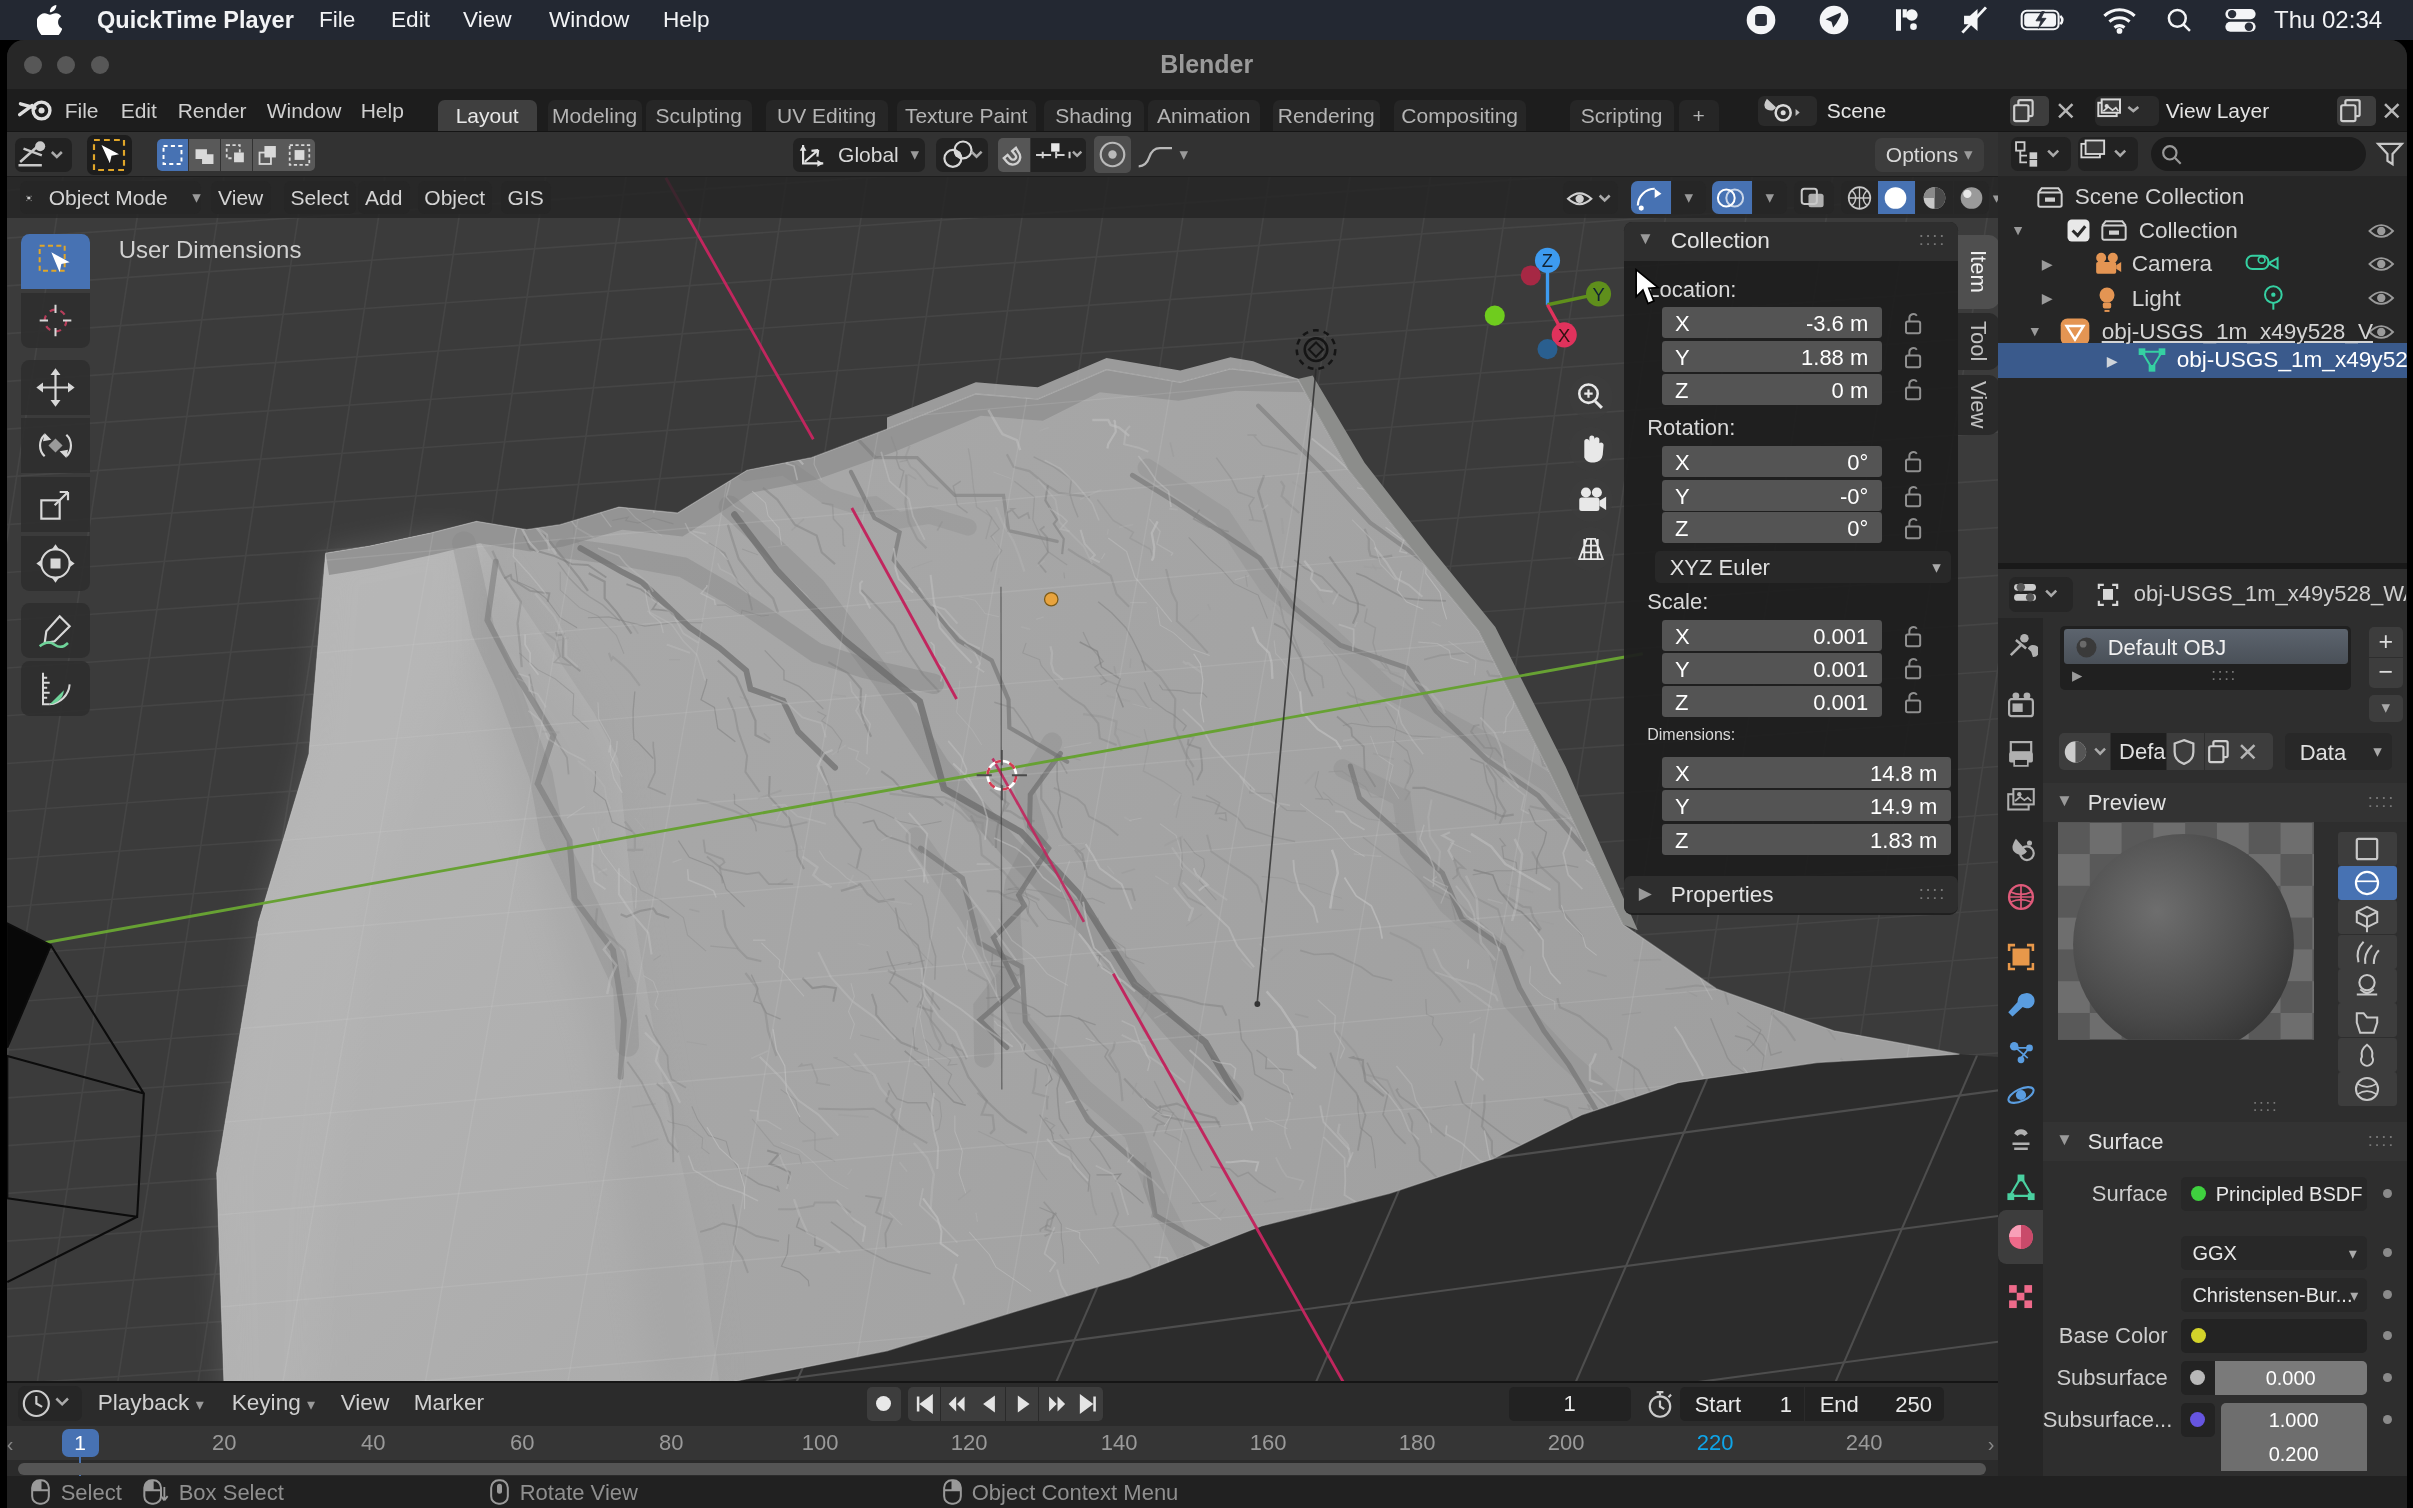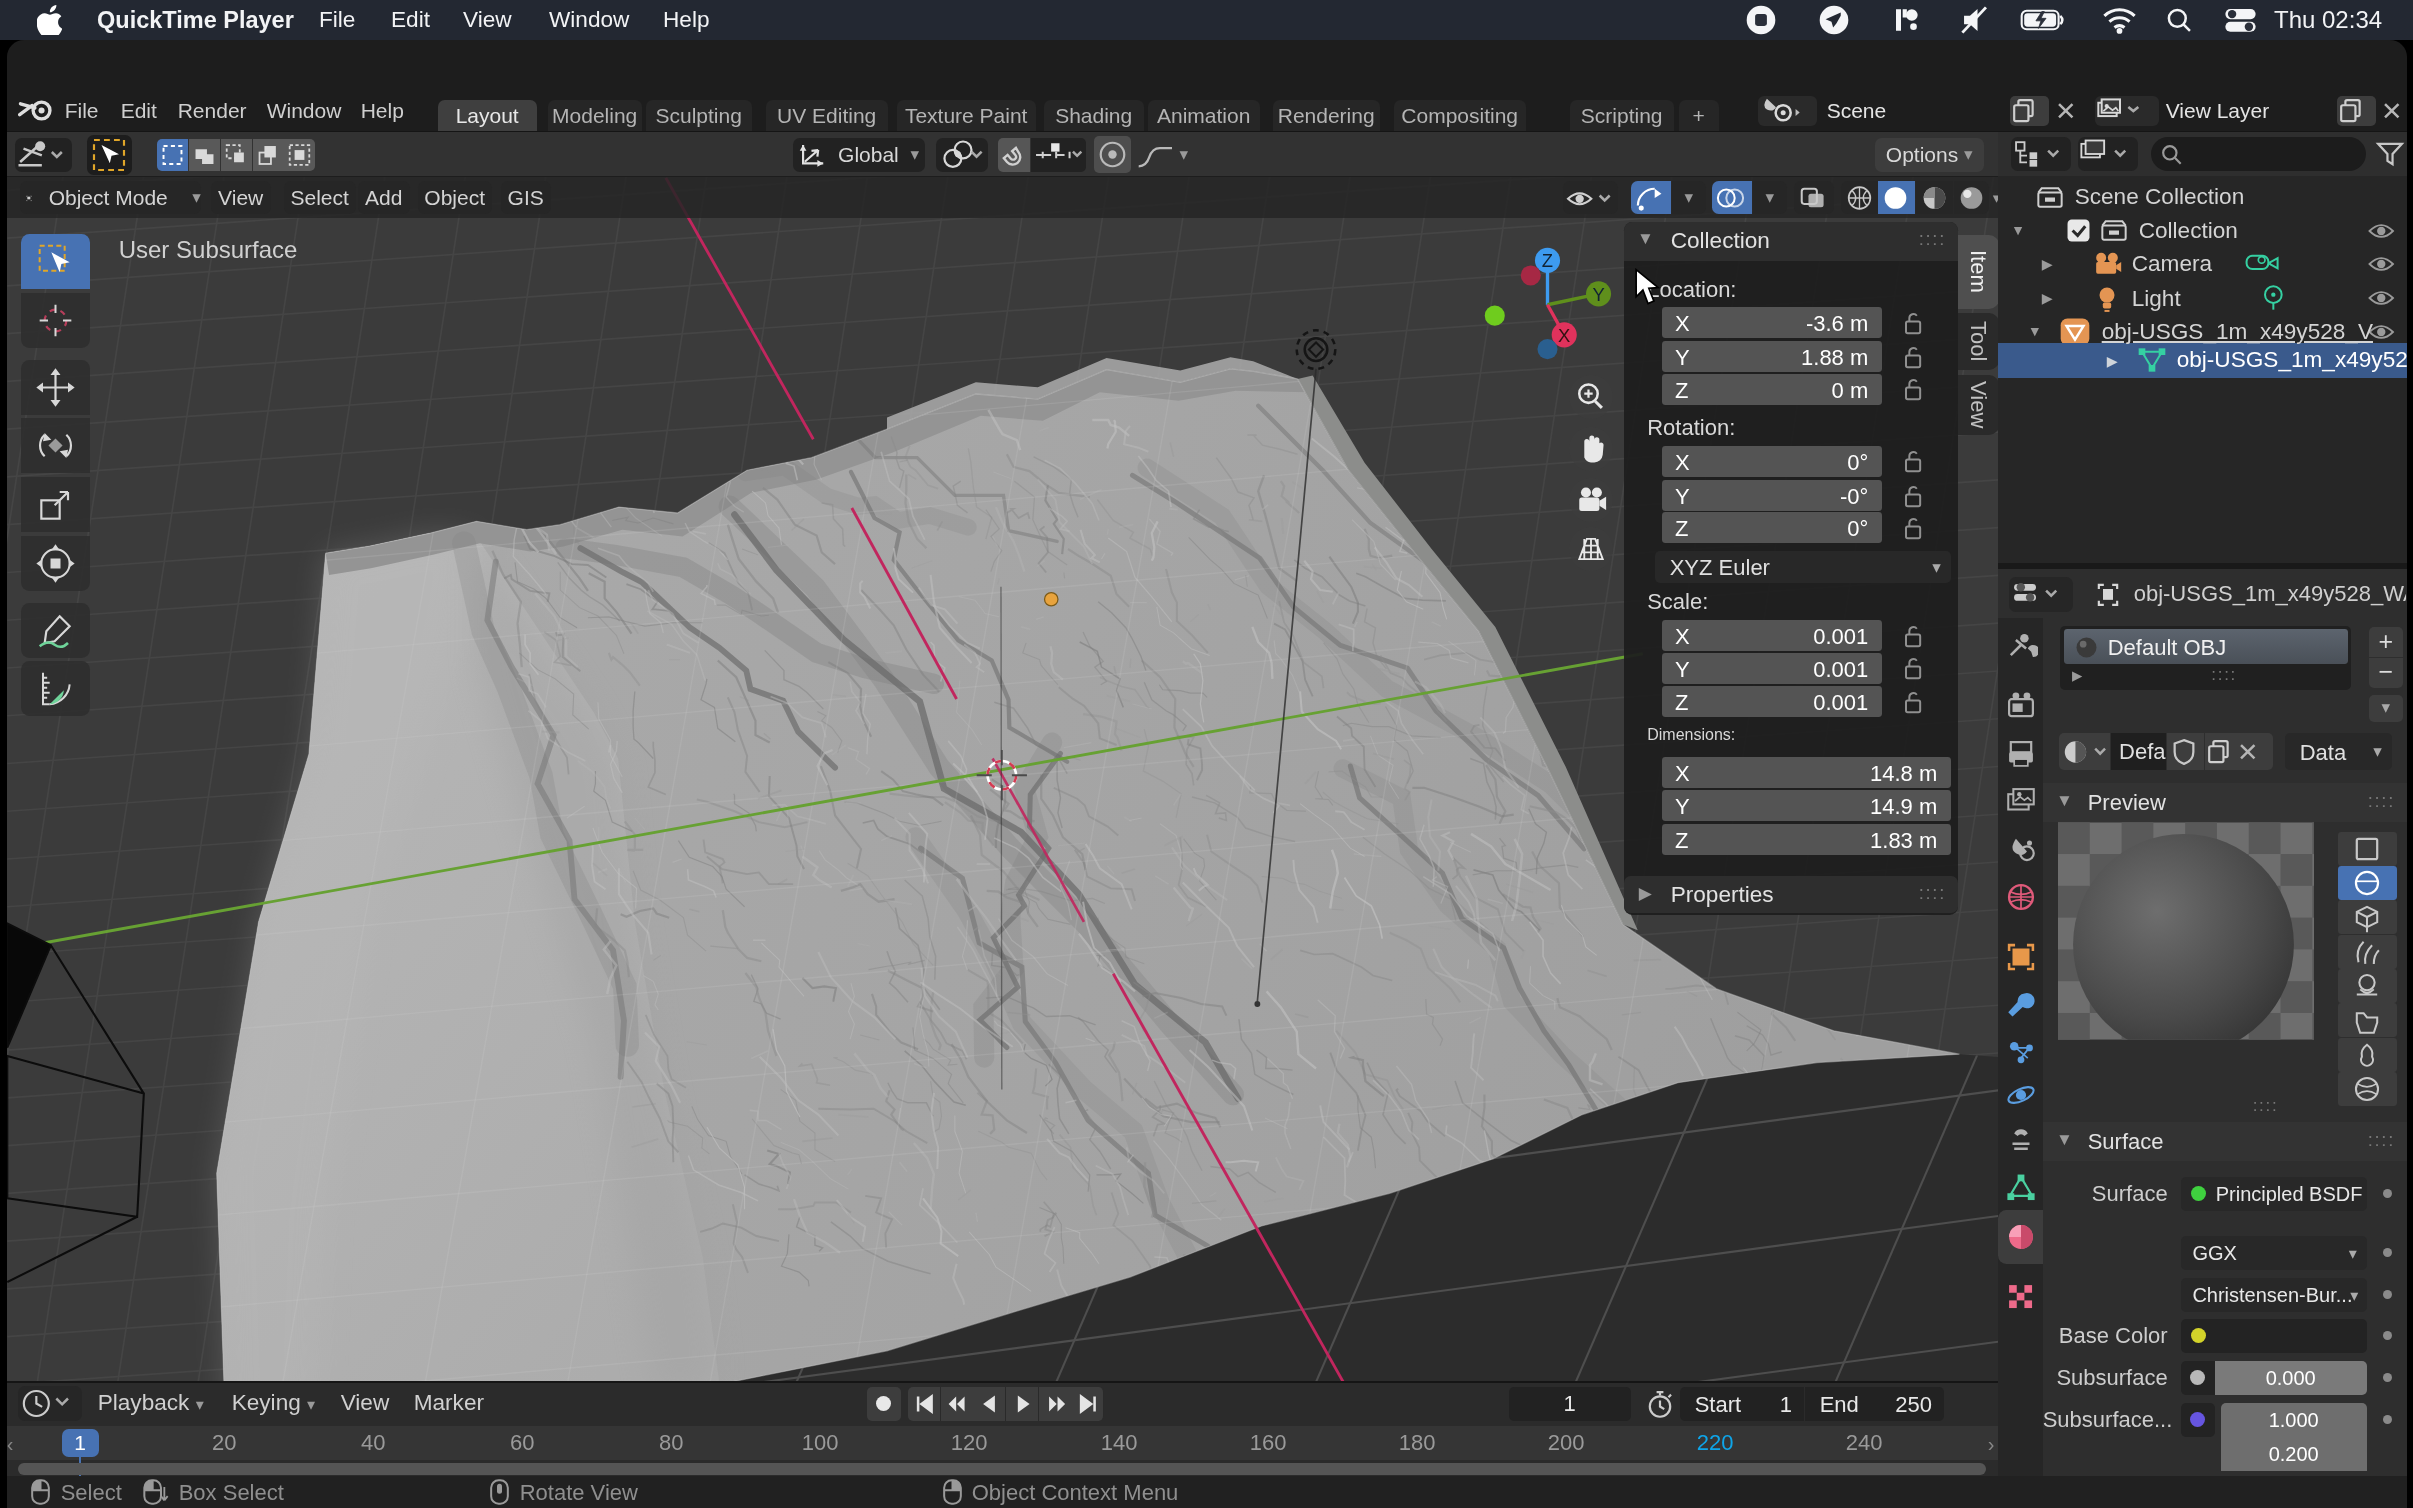--- a/index.html
+++ b/index.html
@@ -71,20 +71,26 @@
       </svg></div>
     <div class="mi" style="left:2222px;top:4.2px;"><svg width="37" height="32" viewBox="0 0 44 38">
         <rect x="4" y="6" width="36" height="12" rx="6" fill="#f4f5f7"></rect>
         <circle cx="12" cy="12" r="5" fill="#2a2f3a"></circle>
         <rect x="4" y="21" width="36" height="12" rx="6" fill="#f4f5f7"></rect>
         <circle cx="32" cy="27" r="5" fill="#2a2f3a"></circle>
       </svg></div>
     <div class="mi" style="left:2274px;font-size:24px;">Thu 02:34</div>
   </div>
 <div id="win">
+    <div id="titlebar">
+      <div class="tl" style="left:17px;"></div>
+      <div class="tl" style="left:50px;"></div>
+      <div class="tl" style="left:84px;"></div>
+      <div style="position:absolute;left:0;width:100%;top:0;height:49px;line-height:49px;text-align:center;color:#9a9a9a;font-size:25px;font-weight:bold;">Blender</div>
+    </div>
     <div id="topbar">
       <div style="position:absolute;left:11.7px;top:7.5px;"><svg width="37" height="27" viewBox="0 0 44 32">
           <circle cx="28" cy="16" r="10" fill="none" stroke="#dedede" stroke-width="4"></circle>
           <circle cx="28" cy="16" r="3.6" fill="#dedede"></circle>
           <path d="M2 21 L17 10 M3 8 L20 13" stroke="#dedede" stroke-width="4" stroke-linecap="round"></path>
         </svg></div>
       <div class="m" style="left:58px;">File</div>
       <div class="m" style="left:114px;">Edit</div>
       <div class="m" style="left:171px;">Render</div>
       <div class="m" style="left:260px;">Window</div>
@@ -1308,21 +1314,21 @@
             <path d="M21 19 m-13 0 a13 13 0 0 1 13-13 v13z" fill="#8a8a8a"></path>
           </svg>
         </div>
         <div class="vbtn f" style="left:1947px;top:4.2px;width:35px;height:33px;border-radius:0 6.7px 6.7px 0;justify-content:center;">
           <svg width="35" height="32" viewBox="0 0 42 38">
             <circle cx="21" cy="19" r="13" fill="#9a9a9a"></circle>
             <circle cx="16" cy="14" r="5" fill="#e8e8e8"></circle>
           </svg>
         </div>
         <div style="position:absolute;left:1986px;top:11.7px;color:#9a9a9a;font-size:15px;">▾</div>
-      </div><div style="position:absolute;left:112px;top:59px;color:#d0d0d0;font-size:24px;">User Subsurface</div><div id="ltools">
+      </div><div style="position:absolute;left:112px;top:59px;color:#d0d0d0;font-size:24px;">User Dimensions</div><div id="ltools">
         <div class="ltool" style="position:absolute;left:0;top:0px;background:#4772b3;border-radius:8.4px 8.4px 0 0;">
           <svg width="45" height="45" viewBox="0 0 54 54">
             <rect x="8" y="8" width="30" height="30" fill="none" stroke="#e0a629" stroke-width="2.4" stroke-dasharray="6 4"></rect>
             <path d="M22 16 L32 40 L34 30 L44 28 Z" fill="#fff"></path>
           </svg>
         </div>
         <div class="ltool" style="position:absolute;left:0;top:59px;background:#2e2e2ee0;border-radius:0 0 8.4px 8.4px;">
           <svg width="45" height="45" viewBox="0 0 54 54">
             <circle cx="27" cy="27" r="13" fill="none" stroke="#b73e5b" stroke-width="2.6" stroke-dasharray="6.7 6.7"></circle>
             <path d="M27 8 v10 M27 36 v10 M8 27 h10 M36 27 h10" stroke="#d8d8d8" stroke-width="2.4"></path>

